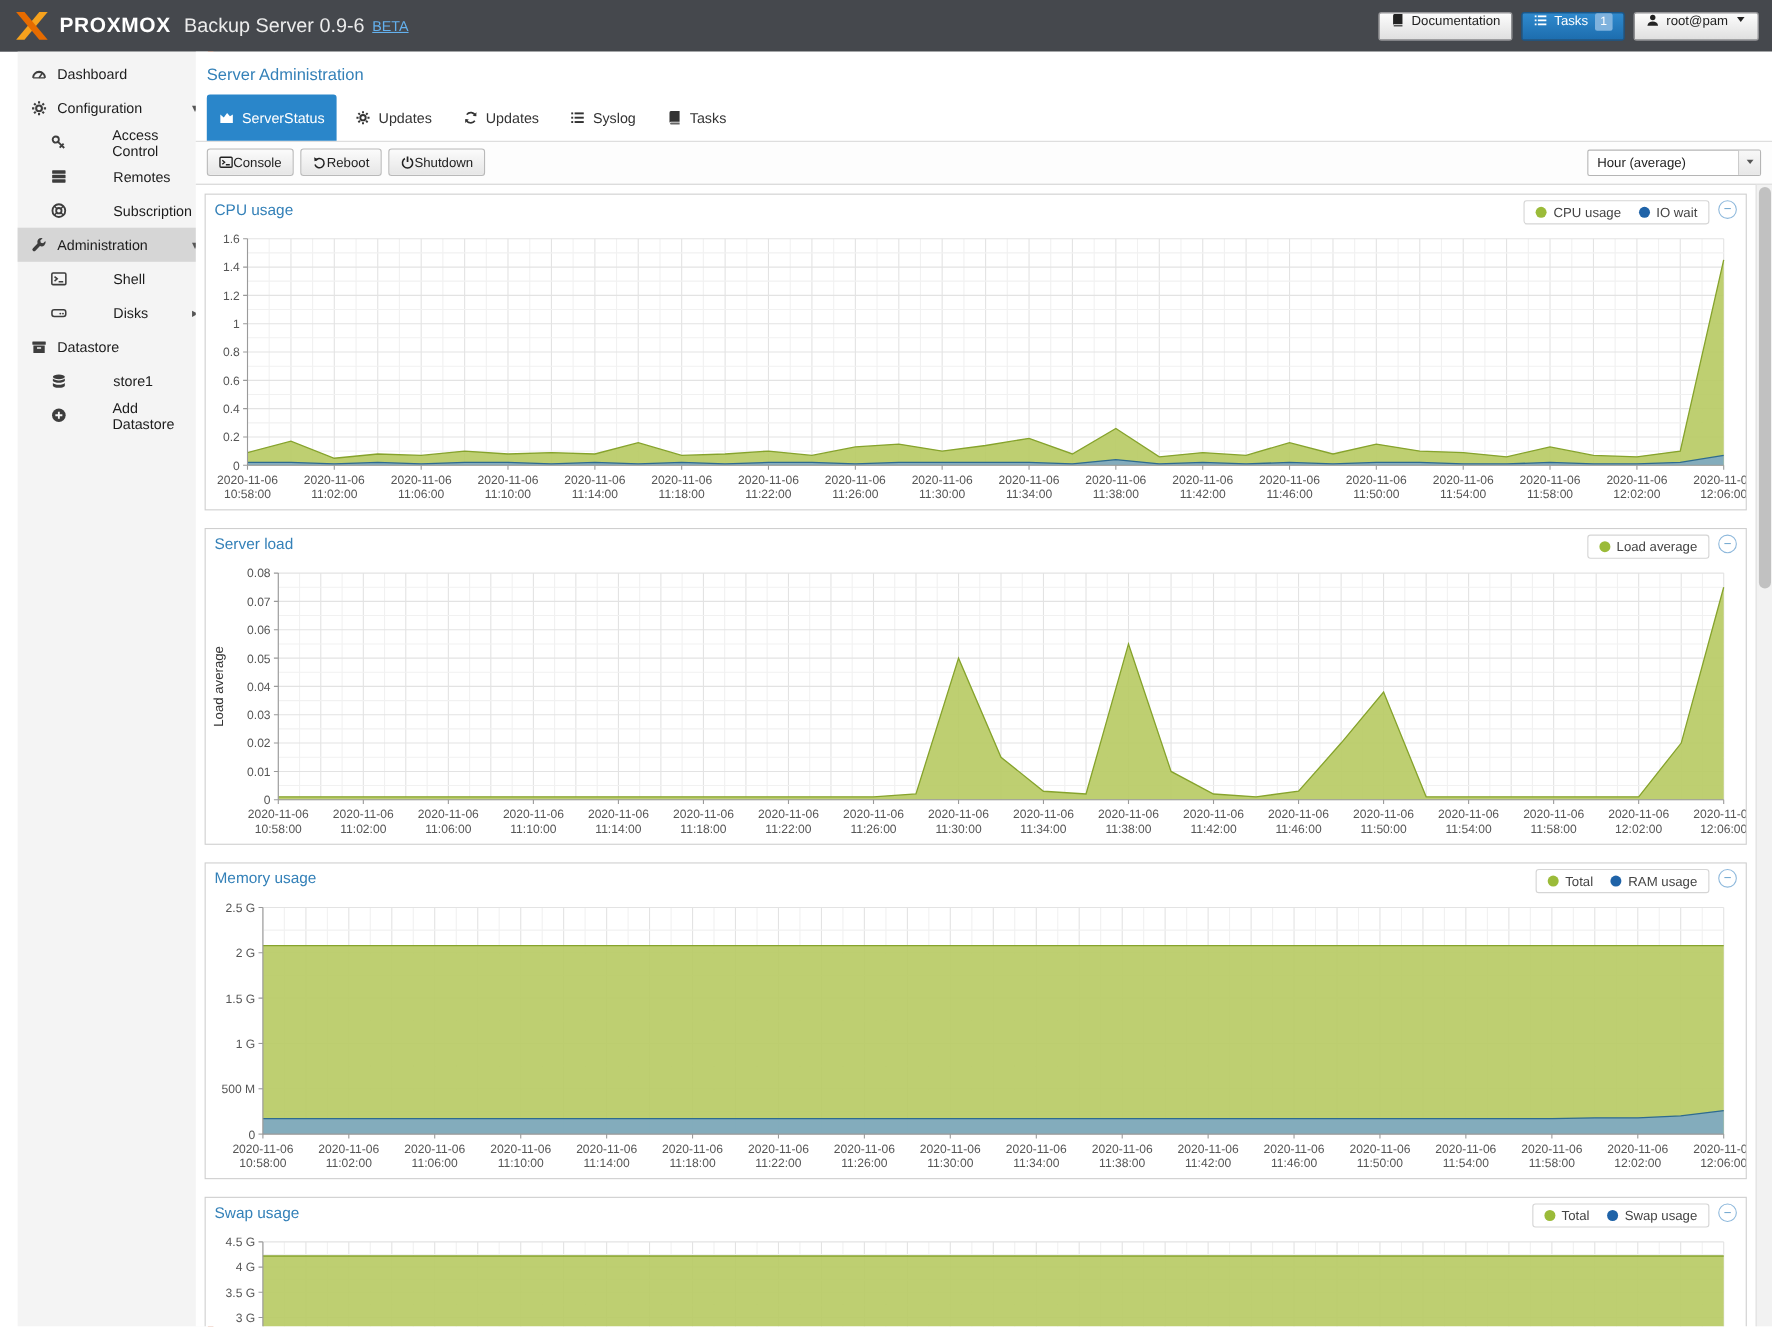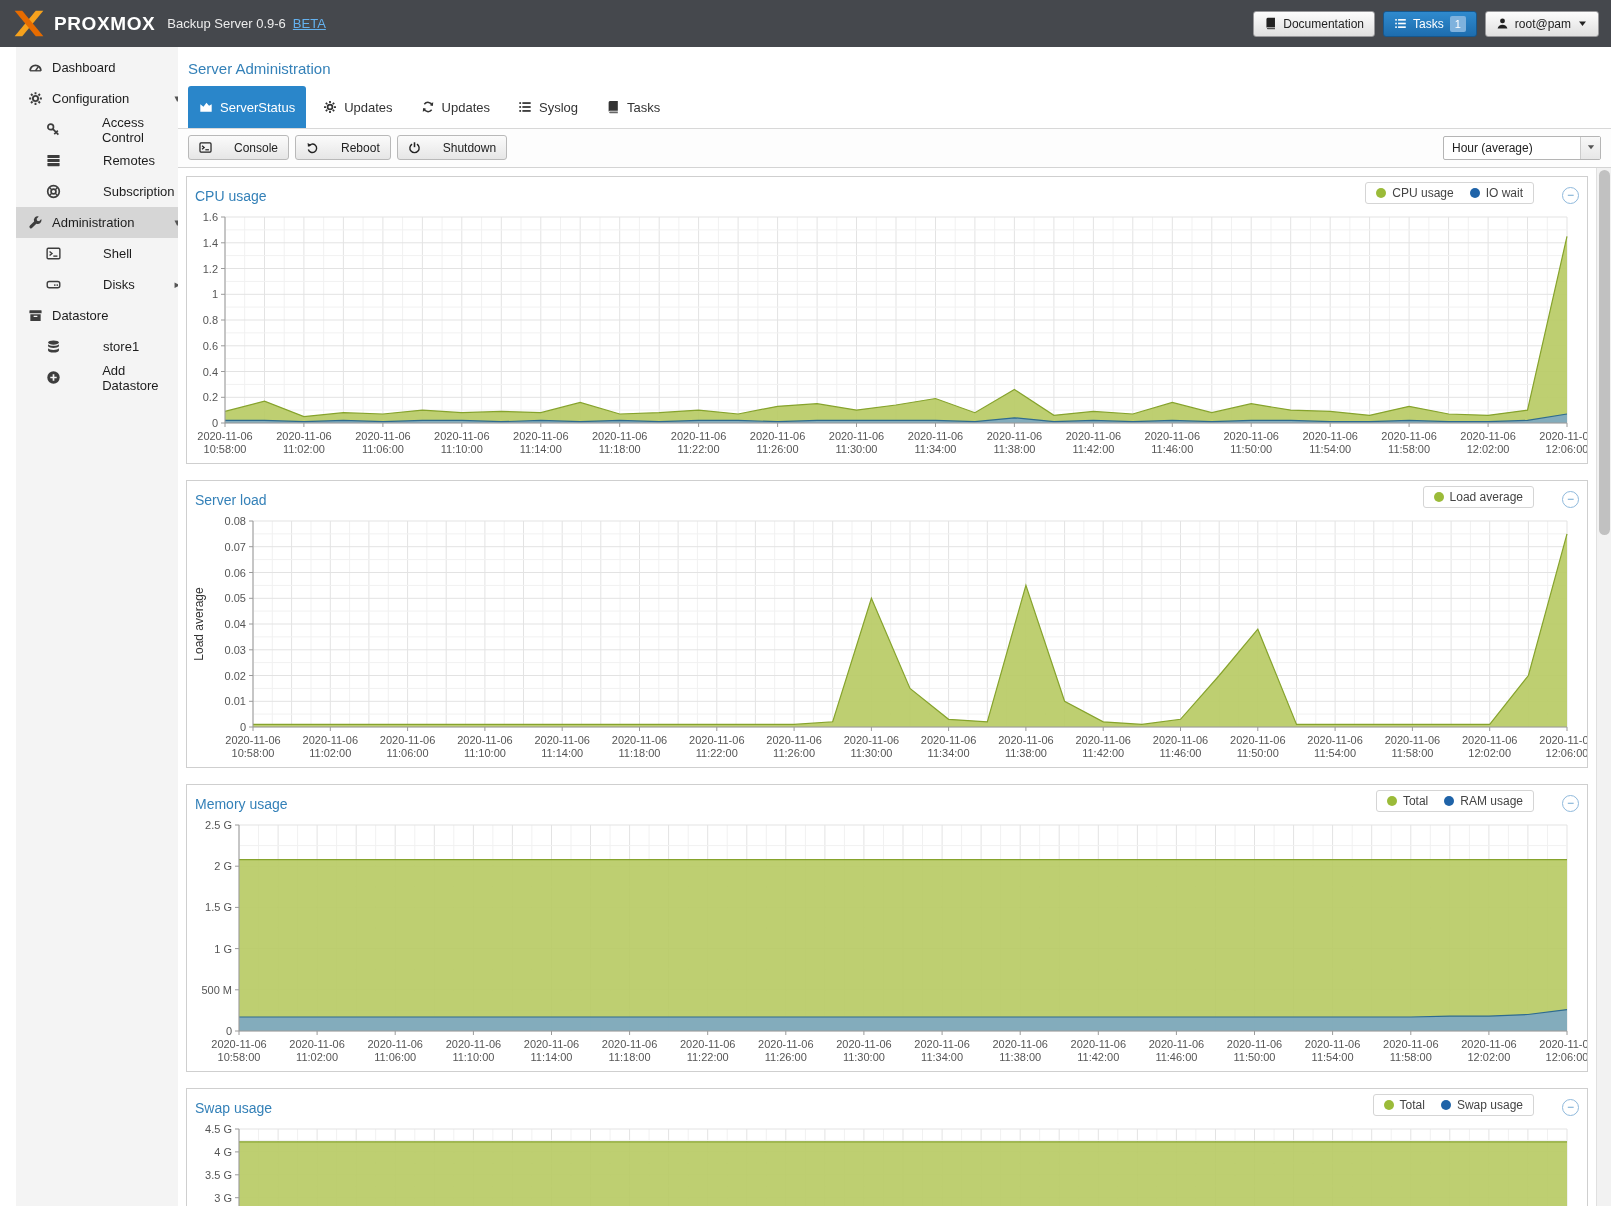--- a/index.html
+++ b/index.html
@@ -6,24 +6,24 @@
   html,body { width:1611px; height:1206px; overflow:hidden; }
   body { font-family:"Liberation Sans", sans-serif; font-size:13px; background:#fff; color:#222; }
   .app { position:relative; width:1611px; height:1206px;
          --header-bg:#45484d; --accent:#2a86ca; --title-blue:#3481b8; --sel-bg:#d6d6d6; }
 
   
   header { position:absolute; top:0; left:0; right:0; height:47px; background:var(--header-bg);
            display:flex; align-items:center; padding:0 12px; }
   .logo svg { display:block; }
   .brand { color:#fff; font-weight:bold; font-size:19px; letter-spacing:.6px; margin-left:8px; }
-  .product { color:#ececec; font-size:13px; margin-left:12px; }
+  .product { color:#ececec; font-size:18px; margin-left:12px; }
   .beta { color:#64b1ee; font-size:13px; margin-left:7px; text-decoration:underline; cursor:pointer; }
   .hdr-right { margin-left:auto; display:flex; gap:8px; align-items:center; }
-  .hbtn { height:26px; display:flex; align-items:center; gap:6px; padding:0 10px;
+  .hbtn { height:26px; display:flex; align-items:flex-start; gap:6px; padding:0 10px;
           border:1px solid #97979a; border-radius:3px; background:linear-gradient(#fdfdfd,#dfdfdf);
           font-size:12px; color:#222; cursor:pointer; font-family:inherit; }
   .hbtn .icon svg { width:13px; height:13px; display:block; }
   .hbtn-blue { background:linear-gradient(#2f8ace,#1d6dae); border-color:#17578c; color:#fff; }
   .badge { background:#7fb2dd; color:#fff; border-radius:2px; padding:0 5px; font-size:11px; line-height:16px; }
   .hbtn .caret svg { width:11px; height:11px; }
 
   
   .sidebar { position:absolute; top:47px; left:16px; width:178px; bottom:0; background:#f4f4f4;
              border-right:5px solid #c2410c; padding-top:5px; }
@@ -37,34 +37,34 @@
 
   
   main { position:absolute; left:178px; top:47px; right:0; bottom:0; display:flex; flex-direction:column; background:#fff; }
   .page-title { padding:13px 10px 9px; font-size:15px; color:var(--title-blue); }
   .tabstrip { display:flex; gap:6px; padding-left:10px; border-bottom:1px solid #d8d8d8; align-items:flex-end; }
   .tab { height:42px; display:flex; align-items:center; gap:7px; padding:0 11px; font-size:13px; color:#333;
          border-radius:3px 3px 0 0; background:transparent; border:none; cursor:pointer; font-family:inherit; }
   .tab.active { background:var(--accent); color:#fff; }
   .tab .icon svg { width:14px; height:14px; display:block; }
   .toolbar { display:flex; align-items:center; gap:6px; padding:6px 10px 7px; border-bottom:1px solid #d4d4d4; background:#fdfdfd; }
-  .tbtn { height:25px; display:flex; align-items:center; gap:22px; padding:0 10px; border:1px solid #b9b9b9;
+  .tbtn { height:25px; display:flex; align-items:center; gap:0; padding:0 10px; border:1px solid #b9b9b9;
           border-radius:3px; background:linear-gradient(#fbfbfb,#e6e6e6); font-size:12px; color:#222; cursor:pointer; font-family:inherit; }
   .tbtn .icon svg { width:13px; height:13px; display:block; }
   .combo { margin-left:auto; width:158px; height:24px; border:1px solid #b5b5b5; border-radius:2px;
            background:#fff; display:flex; align-items:center; font-size:12px; color:#222; cursor:pointer; }
   .combo .val { flex:1; padding:0 8px; white-space:nowrap; overflow:hidden; }
   .combo .trig { width:20px; height:100%; border-left:1px solid #ccc; background:linear-gradient(#f8f8f8,#e7e7e7);
                  display:flex; align-items:center; justify-content:center; color:#555; }
   .combo .trig svg { width:10px; height:10px; }
 
   .body-wrap { flex:1; position:relative; }
   .panels { position:absolute; top:0; left:0; right:15px; bottom:0; padding:8px; overflow:hidden; }
   .panel { border:1px solid #cfcfcf; margin-bottom:16px; background:#fff; overflow:hidden; }
-  .panel-hd { display:flex; align-items:flex-end; padding:5px 8px;gap:20px; }
+  .panel-hd { display:flex; align-items:flex-start; padding:5px 8px; }
   .panel-title { color:var(--title-blue); font-size:14px; }
   .panel-hd .sp { flex:1; }
   .legend { display:flex; align-items:center; gap:16px; border:1px solid #d5d5d5; border-radius:3px;
             padding:3px 10px; font-size:12px; color:#444; background:#fff; }
   .legend .li { display:flex; align-items:center; }
   .legend .dot { width:10px; height:10px; border-radius:50%; display:inline-block; margin-right:6px; }
   .tool-collapse { width:17px; height:17px; border:1px solid #8fb9dc; border-radius:50%; color:#66a0cc;
                    font-size:12px; line-height:14px; text-align:center; margin-left:8px; cursor:pointer; background:#fff; }
   .tool-collapse::after { content:"−"; }
   .chart { display:block; }

